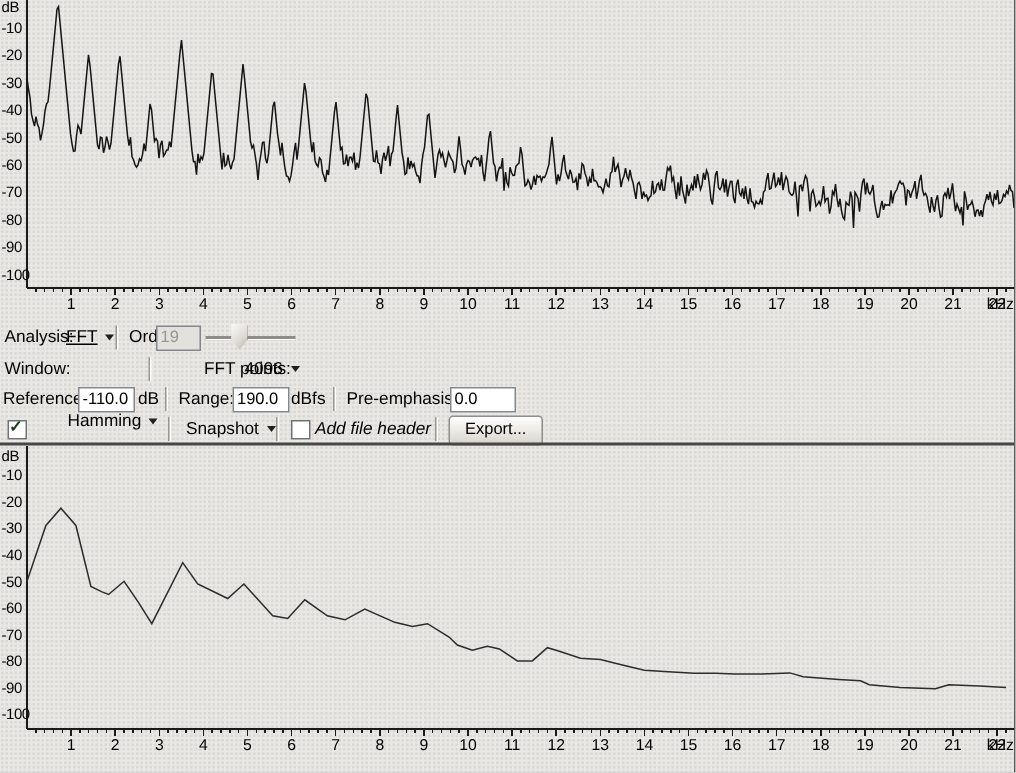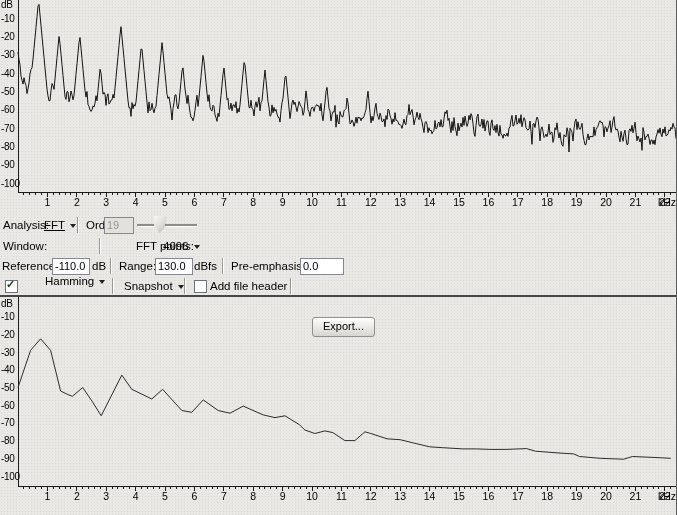--- a/index.html
+++ b/index.html
@@ -228,38 +228,38 @@
       <span class="ctl-item" style="left:108px;padding-left:28px;">FFT points:</span>
       <span class="ctl-item flat-menubtn" style="left:163px;"><span>4096</span><span class="dd-arrow"></span></span>
     </div>
 
     <div class="ctl-row" style="top:45px;">
       <span class="ctl-item" style="left:2px;">Reference:</span>
       <span class="entry" style="left:52px;top:1px;width:32px;">-110.0</span>
       <span class="ctl-item" style="left:92px;">dB</span>
       <span class="vsep" style="left:110px;"></span>
       <span class="ctl-item" style="left:119px;">Range:</span>
-      <span class="entry" style="left:155px;top:1px;width:32px;">130.0</span>
+      <span class="entry" style="left:155px;top:1px;width:32px;">190.0</span>
       <span class="ctl-item" style="left:194px;">dBfs</span>
       <span class="vsep" style="left:222px;"></span>
       <span class="ctl-item" style="left:231px;">Pre-emphasis:</span>
       <span class="entry" style="left:300px;top:1px;width:38px;">0.0</span>
     </div>
 
     <div class="ctl-row" style="top:65px;">
       <span class="checkbox checked" id="avgCb" style="left:5px;">
           <span class="check">✓</span>
         </span>
       <span class="vsep" style="left:112px;"></span>
       <span class="flat-menubtn" style="left:124px;"><span>Snapshot</span><span class="dd-arrow"></span></span>
       <span class="vsep" style="left:184px;"></span>
       <span class="checkbox" id="hdrCb" style="left:194px;"></span>
-      <span class="cb-label" style="left:210px;">Add file header</span>
+      <span class="cb-label" style="left:210px;font-style:italic;">Add file header</span>
       <span class="vsep" style="left:290px;"></span>
-      <span class="push-button" style="left:312px;margin-top:40px;">Export...</span>
+      <span class="push-button" style="left:299px;">Export...</span>
     </div>
   </div>
 
   <div class="chart-bottom">
     <svg id="bottomChart" width="677" height="218">
         <line x1="18" y1="0" x2="18" y2="189" stroke="#1a1a1a" shape-rendering="crispEdges"></line>
         <line x1="18" y1="189" x2="677" y2="189" stroke="#1a1a1a" shape-rendering="crispEdges"></line>
         <line x1="23.88" y1="189" x2="23.88" y2="191.5" stroke="#1a1a1a" shape-rendering="crispEdges"></line>
         <line x1="29.759999999999998" y1="189" x2="29.759999999999998" y2="191.5" stroke="#1a1a1a" shape-rendering="crispEdges"></line>
         <line x1="35.64" y1="189" x2="35.64" y2="191.5" stroke="#1a1a1a" shape-rendering="crispEdges"></line>

